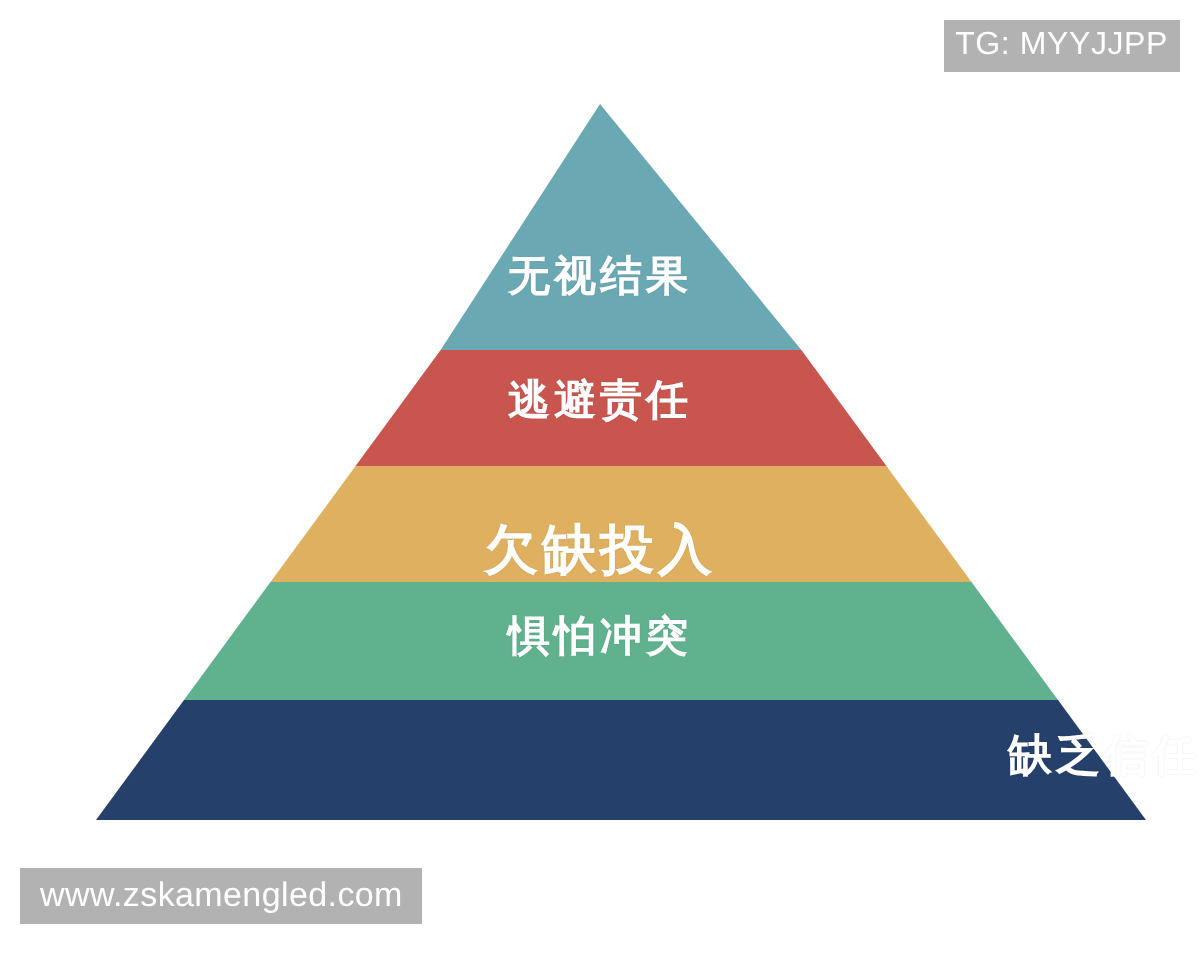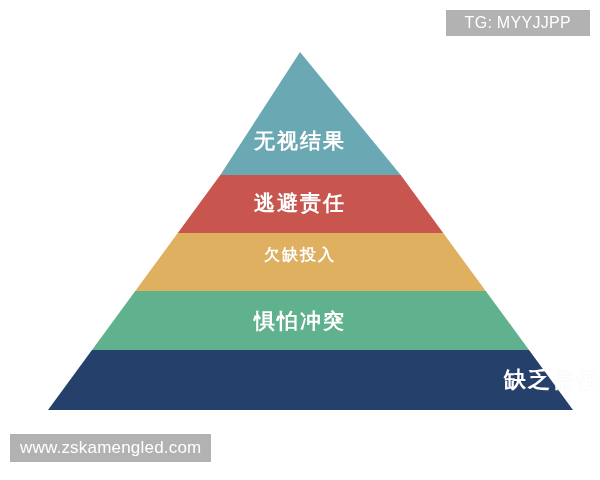--- a/index.html
+++ b/index.html
@@ -25,41 +25,41 @@
     width: 600px;
     height: 480px;
     display: block;
   }
   .band-label {
     position: absolute;
     left: 0;
     width: 600px;
     text-align: center;
     color: #ffffff;
-    font-family: Liberation Sans, sans-serif;
+    font-family: Liberation Mono, monospace;
     font-weight: 700;
     letter-spacing: 2px;
     white-space: nowrap;
     pointer-events: none;
     text-shadow: 0 0 1px rgba(0,0,0,0.10);
   }
   .watermark {
     position: absolute;
     background: #b2b2b2;
     color: #ffffff;
     font-family: "Liberation Sans", "DejaVu Sans", sans-serif;
     white-space: nowrap;
     display: flex;
     align-items: center;
   }
   #watermark-top {
     right: 10px;
     top: 10px;
     height: 26px;
-    padding: 0 19px;
+    padding: 0 6px;
     font-size: 16px;
     letter-spacing: 0.3px;
     margin-left: 19px;
   }
   #watermark-bottom {
     left: 10px;
     bottom: 18px;
     height: 28px;
     padding: 0 10px;
     font-size: 17px;
@@ -77,20 +77,20 @@
         <polygon points="300,52 400.6885474860335,175 220.3114525139665,175" fill="#6aa8b4"></polygon>
         <polygon points="220.3114525139665,175 400.6885474860335,175 443.2164804469274,233 177.7835195530726,233" fill="#c9554f"></polygon>
         <polygon points="177.7835195530726,233 443.2164804469274,233 485.74441340782124,291 135.25558659217876,291" fill="#dfb05f"></polygon>
         <polygon points="135.25558659217876,291 485.74441340782124,291 529.0055865921788,350 91.99441340782124,350" fill="#60b28e"></polygon>
         <polygon points="91.99441340782124,350 529.0055865921788,350 573,410 48,410" fill="#25406b"></polygon>
       </g>
   </svg>
 
   <div class="band-label" style="font-size: 21px; line-height: 21px; top: 130.06px;">无视结果</div>
   <div class="band-label" style="font-size: 21px; line-height: 21px; top: 192px;">逃避责任</div>
-  <div class="band-label" style="font-size: 16px; line-height: 21px; top: 244px;">欠缺投入</div>
+  <div class="band-label" style="font-size: 27px; line-height: 21px; top: 268px;">欠缺投入</div>
   <div class="band-label" style="font-size: 21px; line-height: 21px; top: 310px;">惧怕冲突</div>
   <div class="band-label" style="font-size: 22px; line-height: 22px; top: 369px; text-align: right;">缺乏信任</div>
 
   <div class="watermark" id="watermark-top">TG: MYYJJPP</div>
   <div class="watermark" id="watermark-bottom">www.zskamengled.com</div>
 
 </div>
 
 </body></html>

